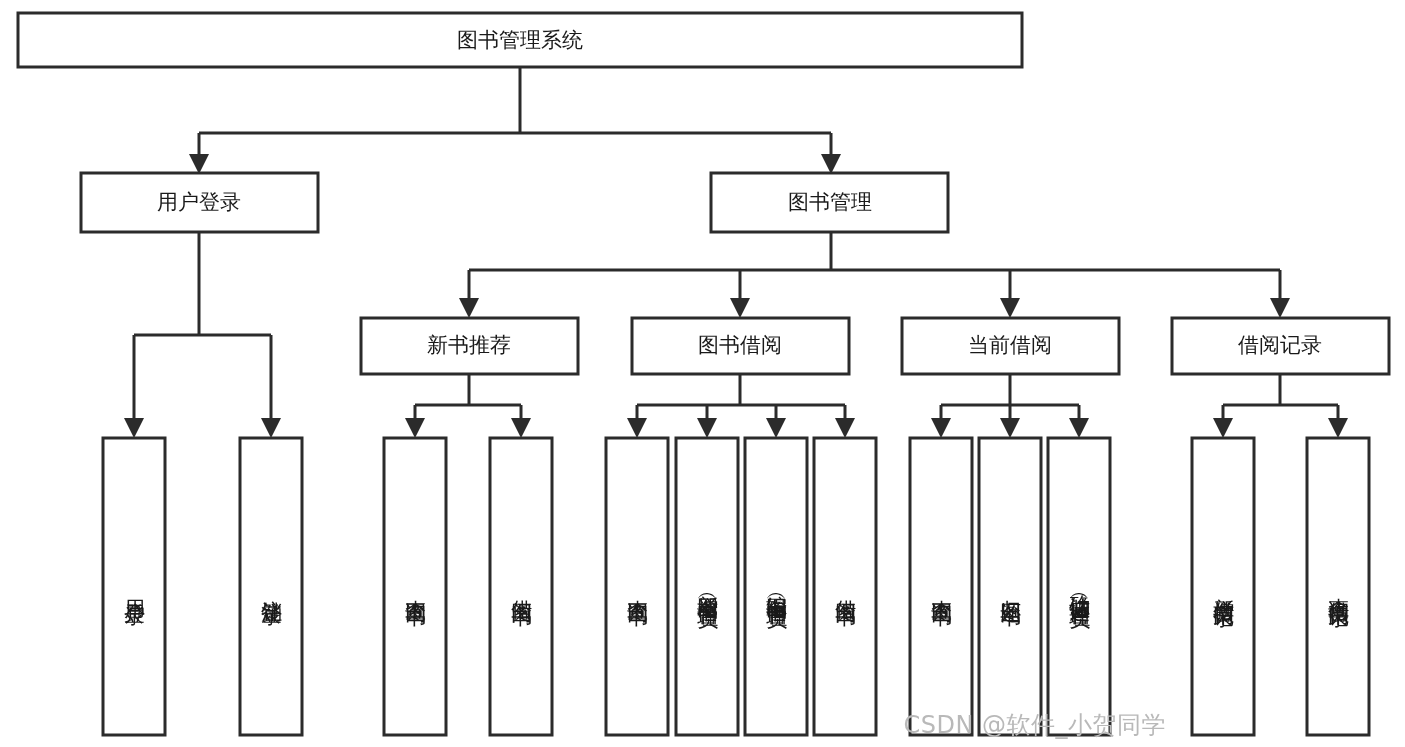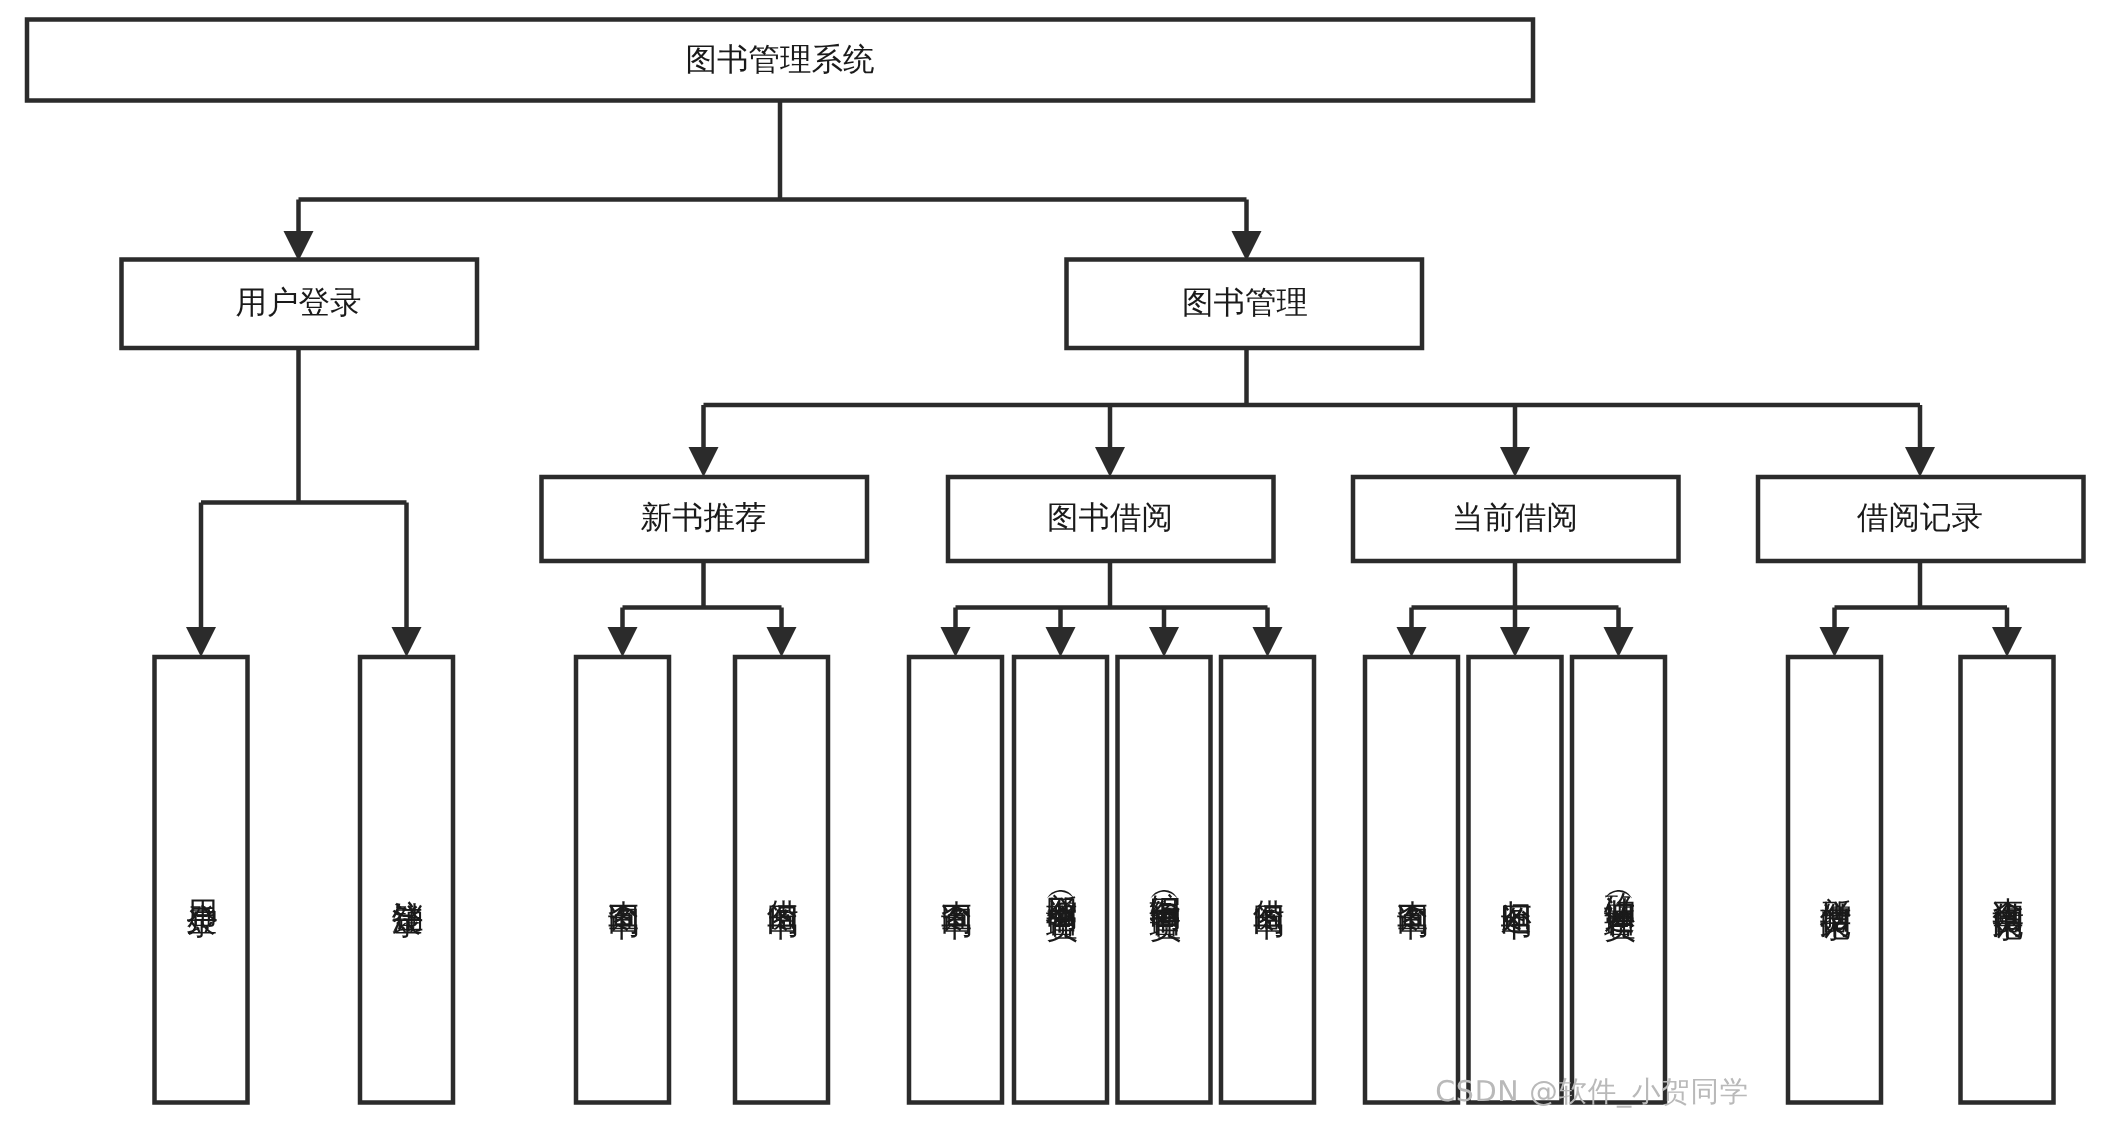--- a/index.html
+++ b/index.html
@@ -64,21 +64,21 @@
     color: #1a1a1a;
     letter-spacing: 2px;
     white-space: nowrap;
     text-align: center;
   }
   .watermark {
     position: absolute;
     right: 14px;
     bottom: 6px;
     font-family: "DejaVu Sans", "Liberation Sans", sans-serif;
-    font-size: 19px;
+    font-size: 24px;
     color: #b9b9b9;
     letter-spacing: 0.5px;
     user-select: none;
     pointer-events: none;
     white-space: nowrap;
   }
 </style>
 </head>
 <body>
 

